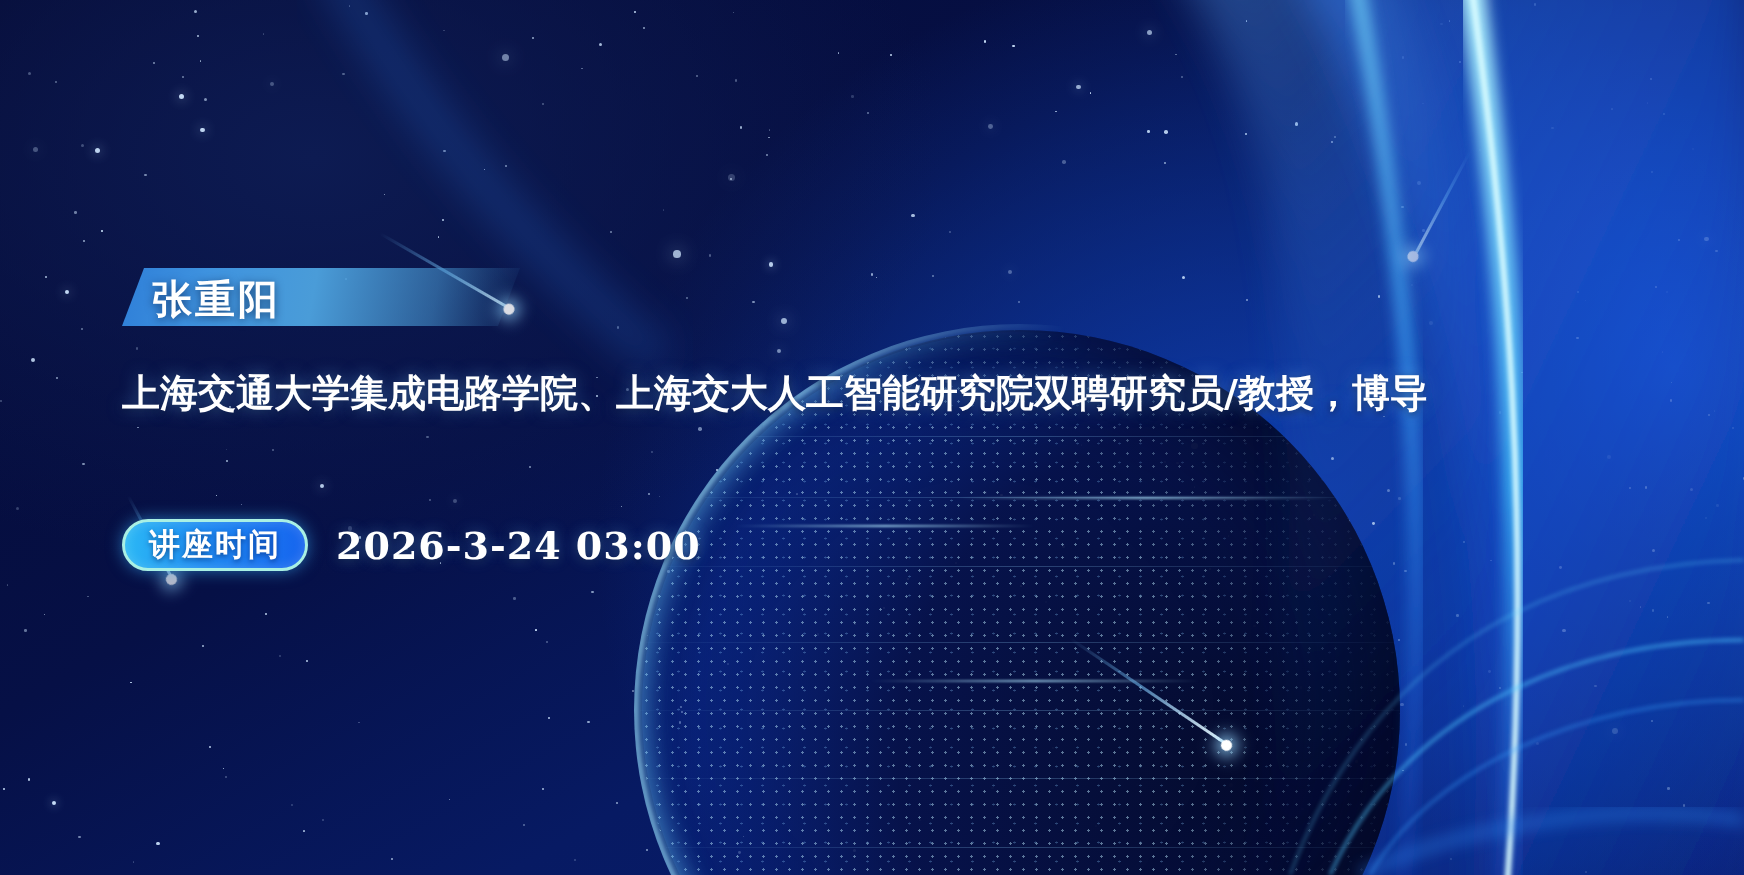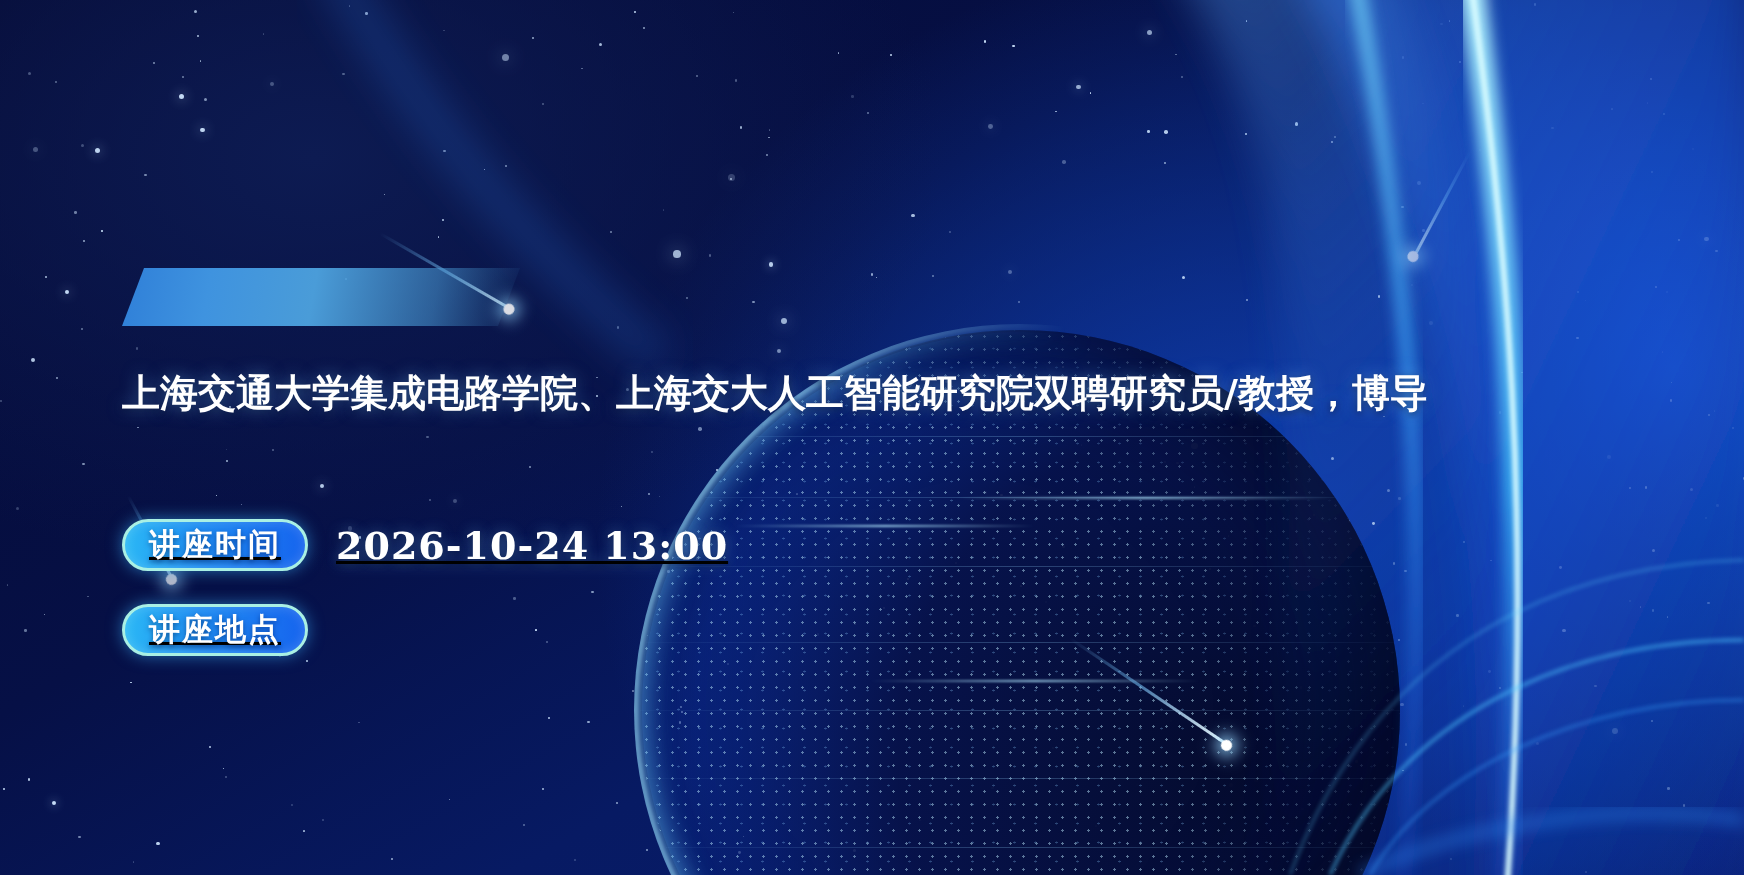--- a/index.html
+++ b/index.html
@@ -140,21 +140,20 @@
     font-weight:700; font-size:38px; letter-spacing:0px;
     color:#ffffff;
     text-shadow:0 0 16px rgba(110,185,255,.5), 0 2px 7px rgba(0,10,40,.7);
     white-space:nowrap;
   }
 
   
   .info-row{
     position:absolute; display:flex; align-items:center; gap:28px;
     left:122px;
-    text-decoration:underline;
   }
   #row-time  { top:519px; }
   #row-place { top:604px; }
 
   .pill{
     width:186px; height:52px; border-radius:26px;
     border:3px solid #a9f0e4;
     background:linear-gradient(90deg,#2bb8f5 0%, #1f8cf2 42%, #1664ee 100%);
     display:flex; align-items:center; justify-content:center;
     box-shadow:0 0 16px rgba(60,180,255,.55), inset 0 0 12px rgba(255,255,255,.18);
@@ -555,29 +554,27 @@
   <div class="streak" style="left:955px; top:497px; width:380px;"></div>
   <div class="streak" style="left:870px; top:680px; width:330px;"></div>
 
   <div class="comet" style="left:1070px; top:637px; width:190px; transform:rotate(34deg);"></div>
   <div class="comet" style="left:380px;  top:232px; width:150px; transform:rotate(30deg); opacity:.85;"></div>
   <div class="comet" style="left:128px;  top:494px; width:95px;  transform:rotate(62deg); opacity:.7;"></div>
   <div class="comet" style="left:1470px; top:150px; width:120px; transform:rotate(118deg); opacity:.6;"></div>
 
 
   <div class="name-banner"></div>
+  <div class="name-text">张重阳</div>
 
   <div class="affil">上海交通大学集成电路学院、上海交大人工智能研究院双聘研究员/教授，博导</div>
 
   <div class="info-row" id="row-time">
     <div class="pill">
       <span>讲座时间</span>
     </div>
-    <div class="info-val">2026-10-24  13:00</div>
+    <div class="info-val">2026-3-24  03:00</div>
   </div>
 
   <div class="info-row" id="row-place">
-    <div class="pill">
-      <span>讲座地点</span>
-    </div>
   </div>
 
 </div>
 
 </body></html>

